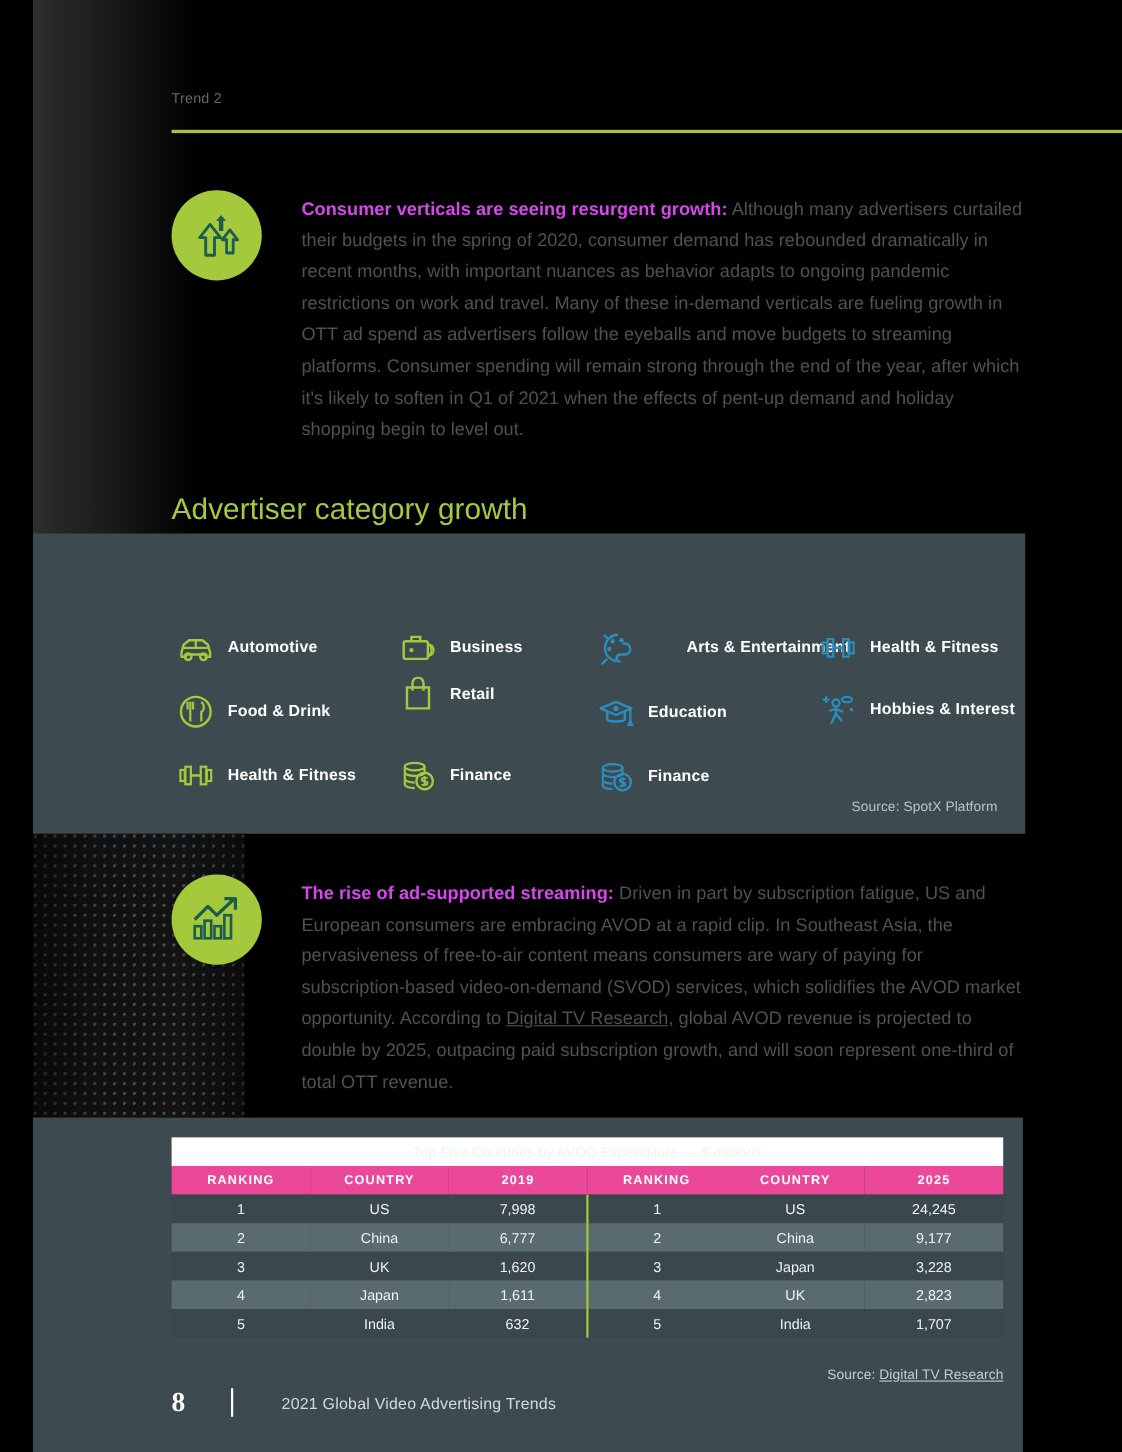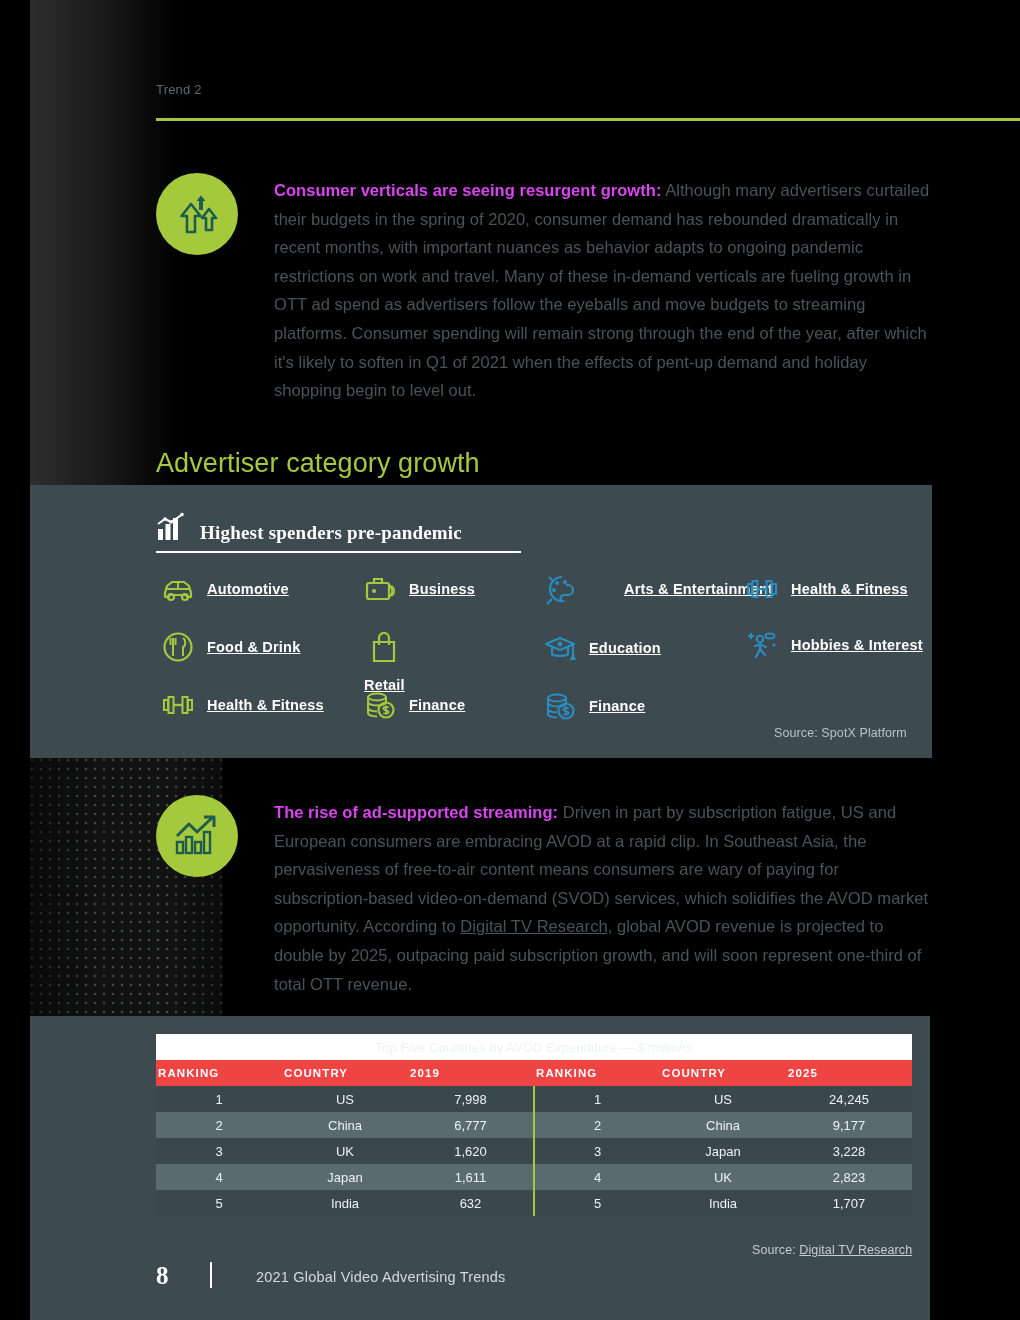--- a/index.html
+++ b/index.html
@@ -69,21 +69,20 @@
     font-family:"Liberation Serif", serif;
     font-size:19px;font-weight:700;color:#ffffff;letter-spacing:.2px;
     line-height:1;
   }
   .col-head-icon{width:32px;height:30px;display:block;flex:0 0 auto;}
 
   .cat-item{position:absolute;display:flex;align-items:center;gap:13px;}
   .cat-label{
     font-size:14.5px;font-weight:700;color:#ffffff;line-height:17px;
     letter-spacing:.2px;
-    text-decoration:underline;
   }
   .cat-icon{width:32px;height:32px;flex:0 0 auto;display:block;}
 
   .source-note{
     position:absolute;font-size:12.5px;color:#b9c3c6;letter-spacing:.1px;
   }
   #source-spotx{left:744px;top:726px;}
 
   
   .halftone{
@@ -106,22 +105,22 @@
     position:absolute;left:126px;top:1034px;width:756px;
     border-collapse:collapse;table-layout:fixed;
   }
   .tbl-title-cell{
     background:#ffffff;color:#303d42;text-align:center;
     font-size:16px;font-weight:700;padding:12px 4px 12px;
     letter-spacing:.1px;
   }
   .tbl-title-cell i{font-weight:400;font-style:italic;}
   .data-table th{
-    background:#ef4444;color:#ffffff;font-size:11.5px;font-weight:700;
-    letter-spacing:1.1px;padding:7px 2px;text-align:left;
+    background:#ec4899;color:#ffffff;font-size:11.5px;font-weight:700;
+    letter-spacing:1.1px;padding:7px 2px;text-align:center;
   }
   .data-table td{
     font-size:13px;color:#eef2f3;text-align:center;padding:5.5px 2px;
     font-weight:400;
   }
   .data-table tbody tr.odd td{background:#3a474c;}
   .data-table tbody tr.even td{background:#596a70;}
   .divider-cell{border-left:2px solid #a5c93c;}
 
   #source-dtv{left:722px;top:1243px;color:#c5cdd0;font-size:12.5px;}
@@ -160,32 +159,20 @@
   </div>
 
   <div class="body-copy" id="para-1">
     <b>Consumer verticals are seeing resurgent growth:</b><span> Although many advertisers curtailed their budgets in the spring of 2020, consumer demand has rebounded dramatically in recent months, with important nuances as behavior adapts to ongoing pandemic restrictions on work and travel. Many of these in-demand verticals are fueling growth in OTT ad spend as advertisers follow the eyeballs and move budgets to streaming platforms. Consumer spending will remain strong through the end of the year, after which it's likely to soften in Q1 of 2021 when the effects of pent-up demand and holiday shopping begin to level out.</span>
   </div>
 
   <div class="section-heading">Advertiser category growth</div>
 
   <div class="icon-panel"></div>
 
-  <div class="col-head" id="col-head-left">
-    <svg class="col-head-icon" viewBox="0 0 32 30">
-      <rect x="2" y="17" width="5" height="11" fill="#ffffff"></rect>
-      <rect x="9.5" y="12" width="5" height="16" fill="#ffffff"></rect>
-      <rect x="17" y="6" width="5" height="22" fill="#ffffff"></rect>
-      <path d="M2 12 L9 7 L15 10 L27 2" fill="none" stroke="#ffffff" stroke-width="2"></path>
-      <circle cx="9" cy="7" r="1.8" fill="#ffffff"></circle>
-      <circle cx="15" cy="10" r="1.8" fill="#ffffff"></circle>
-      <circle cx="26" cy="2.5" r="1.8" fill="#ffffff"></circle>
-    </svg>
-    <span class="col-head-title">Highest spenders pre-pandemic</span>
-  </div>
 
 
   <div class="cat-item" style="left:132px;top:573px;">
     <svg class="cat-icon" viewBox="0 0 32 32">
       <path d="M3 20 L5 13 L10 9 L22 9 L27 13 L29 20 L29 24 L25 24 L25 22 L7 22 L7 24 L3 24 Z" fill="none" stroke="#a5c93c" stroke-width="2.2" stroke-linejoin="round"></path>
       <line x1="16" y1="9" x2="16" y2="16" stroke="#a5c93c" stroke-width="2"></line>
       <line x1="5" y1="16" x2="27" y2="16" stroke="#a5c93c" stroke-width="2"></line>
       <circle cx="9" cy="24" r="3" fill="none" stroke="#a5c93c" stroke-width="2.2"></circle>
       <circle cx="23" cy="24" r="3" fill="none" stroke="#a5c93c" stroke-width="2.2"></circle>
     </svg>
@@ -205,21 +192,21 @@
 
   <div class="cat-item" style="left:132px;top:631px;">
     <svg class="cat-icon" viewBox="0 0 32 32">
       <circle cx="16" cy="16" r="13.5" fill="none" stroke="#a5c93c" stroke-width="2.2"></circle>
       <path d="M11 7 L11 14 M13.5 7 L13.5 14 M8.5 7 L8.5 14 M11 14 L11 25" fill="none" stroke="#a5c93c" stroke-width="2"></path>
       <path d="M21 7 C24 9 24 15 21 16 L21 25" fill="none" stroke="#a5c93c" stroke-width="2"></path>
     </svg>
     <span class="cat-label">Food &amp; Drink</span>
   </div>
 
-  <div class="cat-item" style="left:334px;top:632px;flex-direction:column;">
+  <div class="cat-item" style="left:334px;top:615px;">
     <svg class="cat-icon" viewBox="0 0 32 32">
       <path d="M6 10 L26 10 L26 29 L6 29 Z" fill="none" stroke="#a5c93c" stroke-width="2.2"></path>
       <path d="M11 13 L11 6 A5 5 0 0 1 21 6 L21 13" fill="none" stroke="#a5c93c" stroke-width="2.2"></path>
     </svg>
     <span class="cat-label">Retail</span>
   </div>
 
   <div class="cat-item" style="left:132px;top:689px;">
     <svg class="cat-icon" viewBox="0 0 32 32">
       <rect x="2" y="11" width="4" height="10" fill="none" stroke="#a5c93c" stroke-width="2"></rect>

